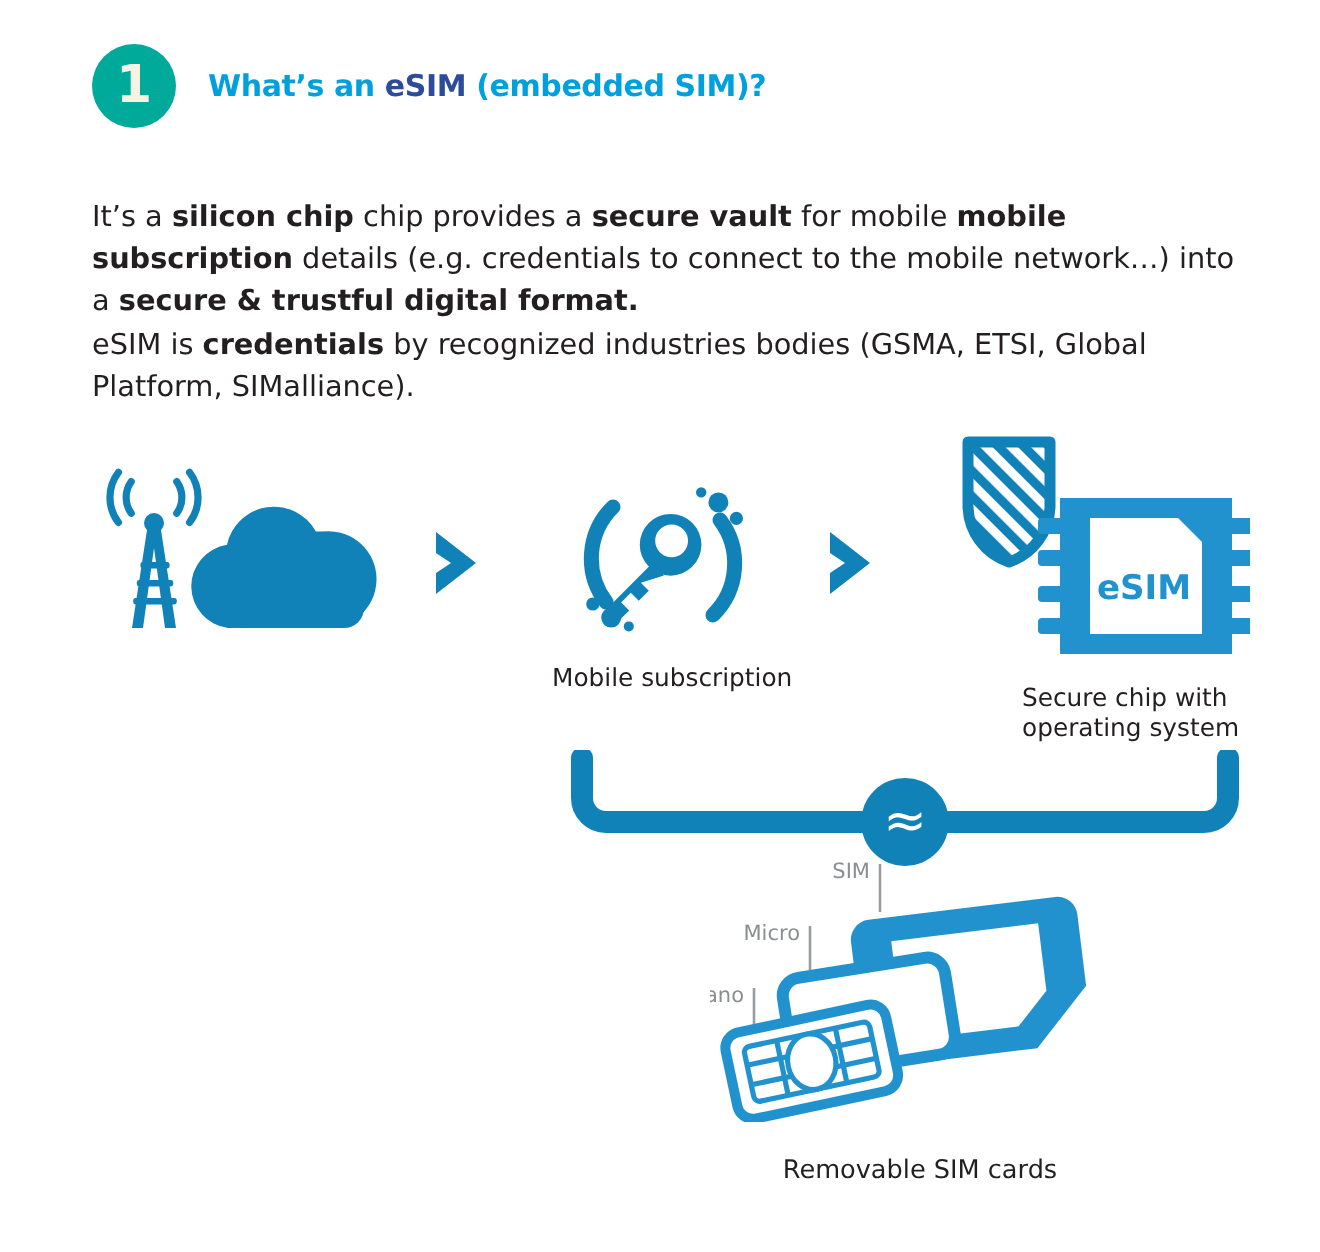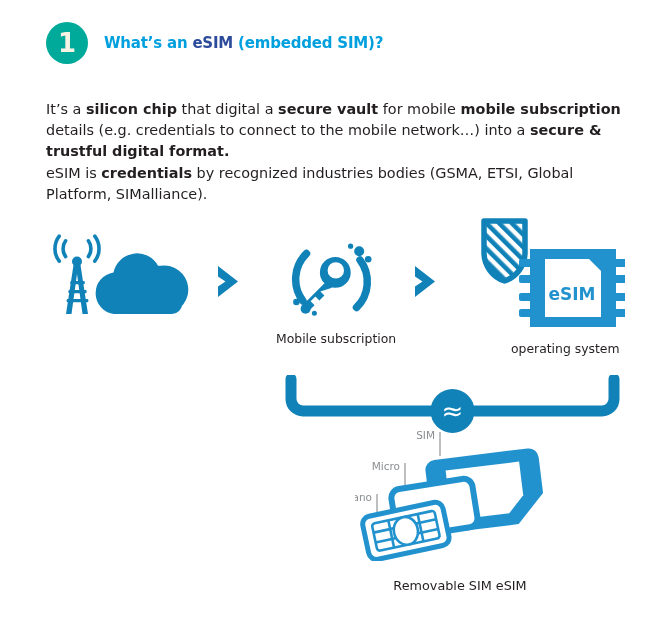--- a/index.html
+++ b/index.html
@@ -116,21 +116,21 @@
 </head>
 <body>
 
 <div class="heading-row">
   <div class="step-badge">1</div>
   <div class="heading-text">
     <span>What’s an </span><span class="dark">eSIM</span><span> (embedded SIM)?</span>
   </div>
 </div>
 
-<div class="para" id="para-1"><span>It’s a </span><b>silicon chip</b><span> that digital a </span><b>secure vault</b><span> for mobile </span><b>mobile subscription</b><span> details (e.g. credentials to connect to the mobile network…) into a </span><b>secure &amp; trustful digital format.</b></div>
+<div class="para" id="para-1"><span>It’s a </span><b>silicon chip</b><span> chip provides a </span><b>secure vault</b><span> for mobile </span><b>mobile subscription</b><span> details (e.g. credentials to connect to the mobile network…) into a </span><b>secure &amp; trustful digital format.</b></div>
 <div class="para" id="para-2"><span>eSIM is </span><b>credentials</b><span> by recognized industries bodies (GSMA, ETSI, Global Platform, SIMalliance).</span></div>
 
 <div class="flow">
 
   <div class="flow-item" id="node-operator">
     <svg width="150" height="95" viewBox="0 0 150 95">
       <g fill="#1082b8">
 
         <path d="M27.5 33 L20 82 L25.5 82 L31 42 L36.5 82 L42 82 L34.5 33 Z"></path>
         <rect x="24.2" y="49" width="14.6" height="3.2" rx="1.2"></rect>
@@ -207,20 +207,21 @@
           <rect x="44" y="78" width="13" height="8" rx="2"></rect>
           <rect x="44" y="94" width="13" height="8" rx="2"></rect>
           <rect x="139" y="44" width="13" height="8" rx="2"></rect>
           <rect x="139" y="60" width="13" height="8" rx="2"></rect>
           <rect x="139" y="78" width="13" height="8" rx="2"></rect>
           <rect x="139" y="94" width="13" height="8" rx="2"></rect>
         </g>
       </g>
       <text x="97" y="80" text-anchor="middle" dominant-baseline="middle" font-family="DejaVu Sans, sans-serif" font-size="17" font-weight="bold" fill="#2292ce">eSIM</text>
     </svg>
+    <div class="cap" style="margin-left:36px;">Secure chip with</div>
     <div class="cap" style="margin-left:36px;">operating system</div>
   </div>
 </div>
 
 <div id="bracket">
   <svg width="335" height="60" viewBox="0 0 335 60">
     <path d="M6 4 L6 24 a12 12 0 0 0 12 12 L317 36 a12 12 0 0 0 12 -12 L329 4" fill="none" stroke="#1082b8" stroke-width="11" stroke-linecap="round" stroke-linejoin="round"></path>
     <circle cx="167.5" cy="36" r="22" fill="#1082b8"></circle>
     <text x="167.5" y="37" text-anchor="middle" dominant-baseline="middle" font-family="DejaVu Sans, sans-serif" font-size="26" fill="#ffffff">≈</text>
   </svg>
@@ -257,13 +258,13 @@
         <line x1="19" y1="99" x2="83" y2="99"></line>
         <line x1="19" y1="109" x2="83" y2="109"></line>
         <line x1="36" y1="90" x2="36" y2="118"></line>
         <line x1="66" y1="90" x2="66" y2="118"></line>
         <ellipse cx="51" cy="104" rx="12" ry="14" fill="#ffffff"></ellipse>
       </g>
     </g>
   </svg>
 </div>
 
-<div id="sim-caption" class="cap center">Removable SIM eSIM</div>
+<div id="sim-caption" class="cap center">Removable SIM cards</div>
 
 </body></html>

